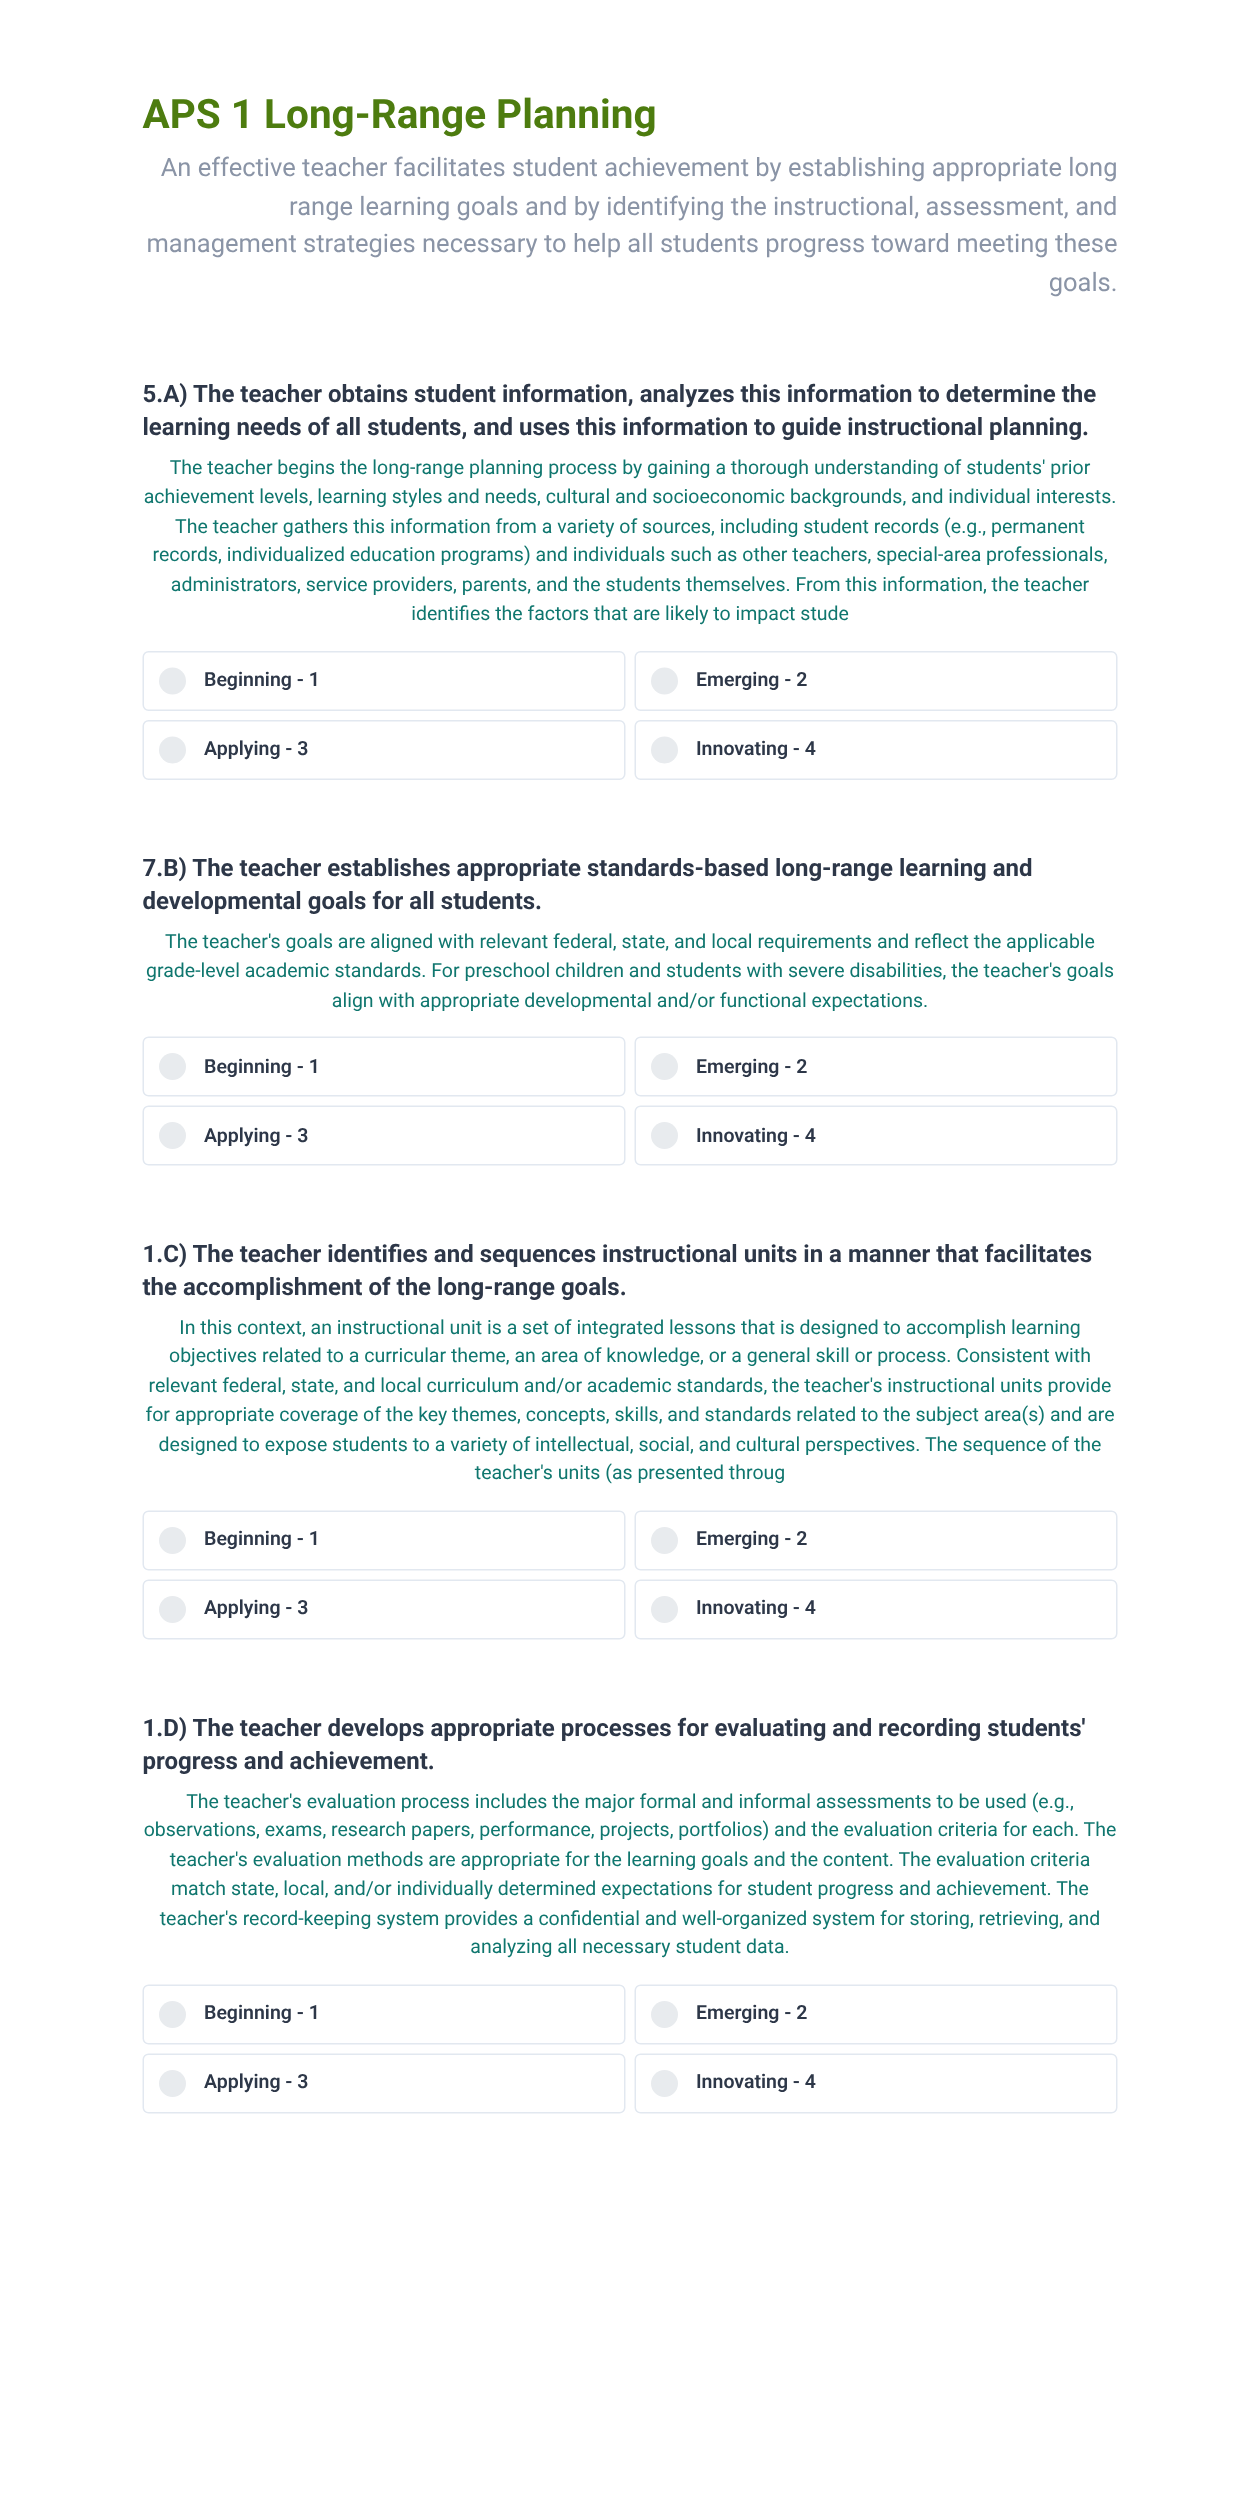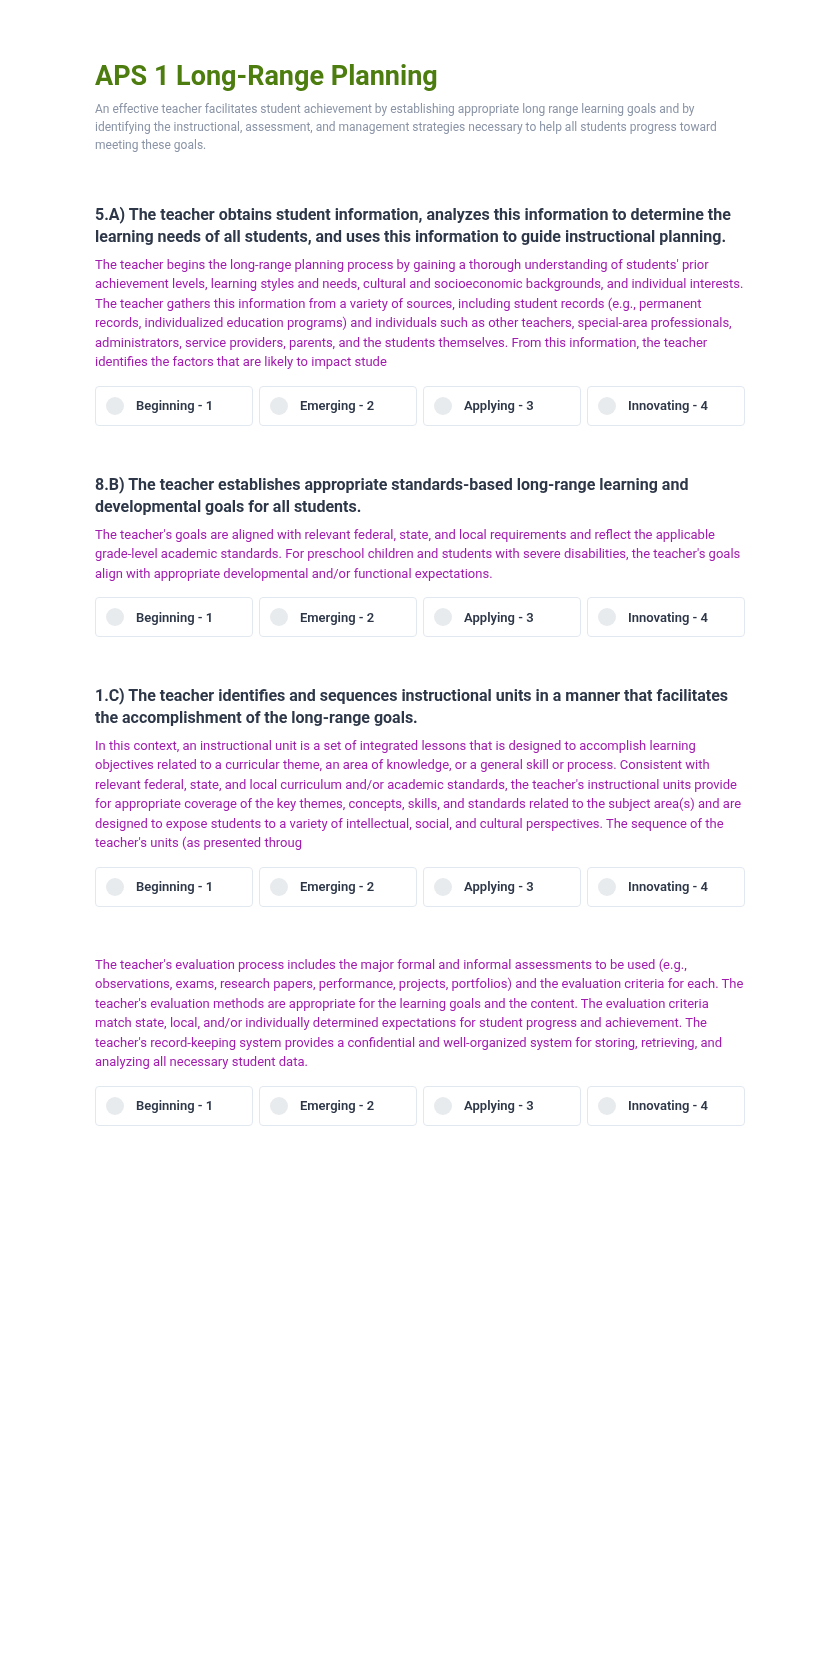--- a/index.html
+++ b/index.html
@@ -14,44 +14,46 @@
       color: #2d3748;
       width: 840px;
     }
     .page-title {
       font-size: 27px;
       font-weight: 700;
       color: #4d7c0f;
       margin-bottom: 8px;
     }
     .page-description {
-      font-size: 12px;
+      font-size: 17px;
       line-height: 1.5;
       color: #8a94a6;
       margin-bottom: 50px;
+      text-align: right;
     }
     .section {
       margin-bottom: 48px;
     }
     .section-title {
       font-size: 16px;
       font-weight: 700;
       color: #2d3748;
       line-height: 1.4;
       margin-bottom: 6px;
     }
     .section-description {
       font-size: 13px;
       line-height: 1.5;
-      color: #a21caf;
+      color: #0f766e;
       margin-bottom: 14px;
+      text-align: center;
     }
     .rating-grid {
       display: grid;
-      grid-template-columns: 1fr 1fr 1fr 1fr;
+      grid-template-columns: 1fr 1fr;
       gap: 6px;
     }
     .rating-option {
       display: flex;
       align-items: center;
       padding: 10px 10px;
       border: 1px solid #e2e8f0;
       border-radius: 4px;
       cursor: pointer;
       background: #ffffff;
@@ -93,21 +95,21 @@
       <span class="rating-label">Applying - 3</span>
     </div>
     <div class="rating-option">
       <span class="radio-circle"></span>
       <span class="rating-label">Innovating - 4</span>
     </div>
   </div>
 </div>
 
 <div class="section">
-  <h2 class="section-title">8.B) The teacher establishes appropriate standards-based long-range learning and developmental goals for all students.</h2>
+  <h2 class="section-title">7.B) The teacher establishes appropriate standards-based long-range learning and developmental goals for all students.</h2>
   <p class="section-description">The teacher's goals are aligned with relevant federal, state, and local requirements and reflect the applicable grade-level academic standards. For preschool children and students with severe disabilities, the teacher's goals align with appropriate developmental and/or functional expectations.</p>
   <div class="rating-grid">
     <div class="rating-option">
       <span class="radio-circle"></span>
       <span class="rating-label">Beginning - 1</span>
     </div>
     <div class="rating-option">
       <span class="radio-circle"></span>
       <span class="rating-label">Emerging - 2</span>
     </div>
@@ -139,20 +141,21 @@
       <span class="rating-label">Applying - 3</span>
     </div>
     <div class="rating-option">
       <span class="radio-circle"></span>
       <span class="rating-label">Innovating - 4</span>
     </div>
   </div>
 </div>
 
 <div class="section">
+  <h2 class="section-title">1.D) The teacher develops appropriate processes for evaluating and recording students' progress and achievement.</h2>
   <p class="section-description">The teacher's evaluation process includes the major formal and informal assessments to be used (e.g., observations, exams, research papers, performance, projects, portfolios) and the evaluation criteria for each. The teacher's evaluation methods are appropriate for the learning goals and the content. The evaluation criteria match state, local, and/or individually determined expectations for student progress and achievement. The teacher's record-keeping system provides a confidential and well-organized system for storing, retrieving, and analyzing all necessary student data.</p>
   <div class="rating-grid">
     <div class="rating-option">
       <span class="radio-circle"></span>
       <span class="rating-label">Beginning - 1</span>
     </div>
     <div class="rating-option">
       <span class="radio-circle"></span>
       <span class="rating-label">Emerging - 2</span>
     </div>

